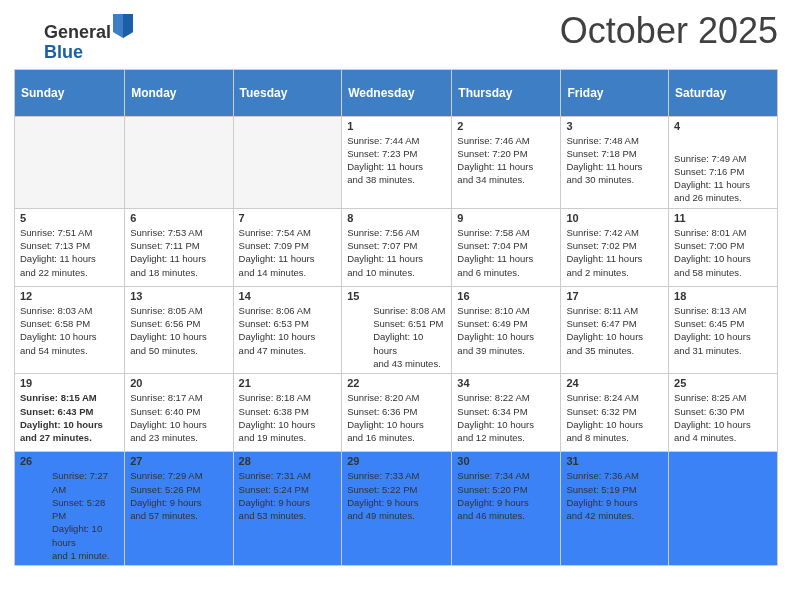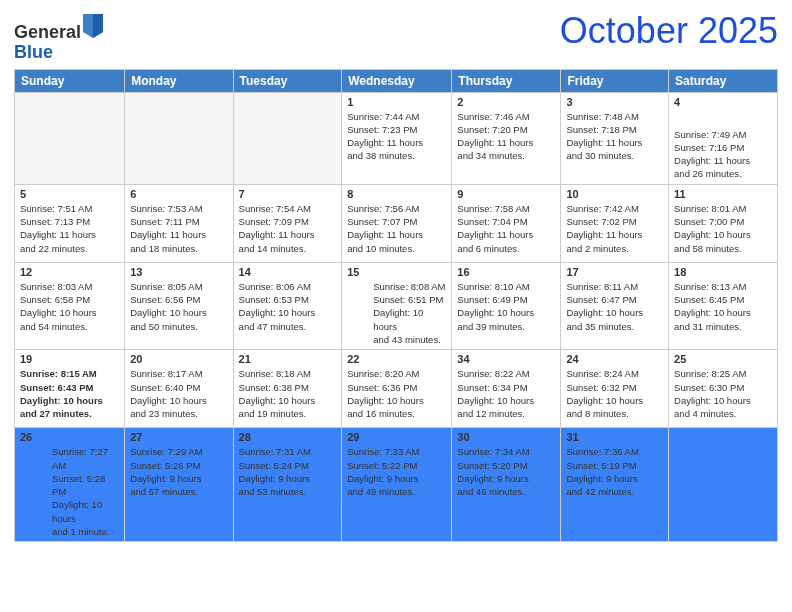--- a/index.html
+++ b/index.html
@@ -18,55 +18,56 @@
     .header {
       display: flex;
       justify-content: space-between;
       align-items: flex-start;
       margin-bottom: 6px;
     }
     .logo {
       display: flex;
       align-items: center;
       margin-top: 4px;
+      margin-left: 30px;
     }
     .logo-text {
       font-size: 18px;
       font-weight: bold;
       line-height: 1.1;
     }
     .logo-general { color: #333; }
     .logo-blue { color: #1a5fa8; }
     .logo-icon {
       width: 20px;
       height: 24px;
       margin-left: 2px;
     }
     .title-block {
       text-align: right;
     }
     .month-title {
       font-size: 36px;
-      color: #1d4ed8;
+      color: #404040;
       font-weight: normal;
     }
     .subtitle {
       font-size: 15px;
       color: #555;
     }
     .calendar {
       width: 100%;
       border-collapse: collapse;
     }
     .calendar th {
       background-color: #3d7ec4;
       color: #fff;
       font-size: 12px;
       font-weight: bold;
-      padding: 4px 6px;
+      padding: 16px 6px;
       text-align: left;
       border: 1px solid #ccc;
     }
     .calendar td {
       border: 1px solid #ccc;
       vertical-align: top;
       padding: 3px 5px;
       width: 113px;
       font-size: 9.5px;
       color: #333;

